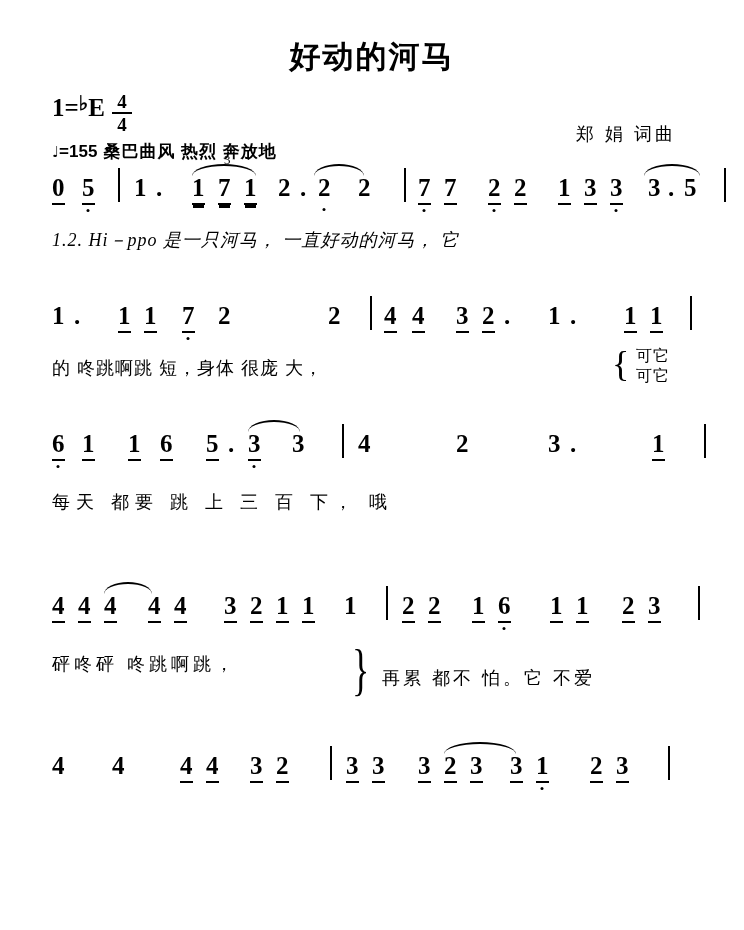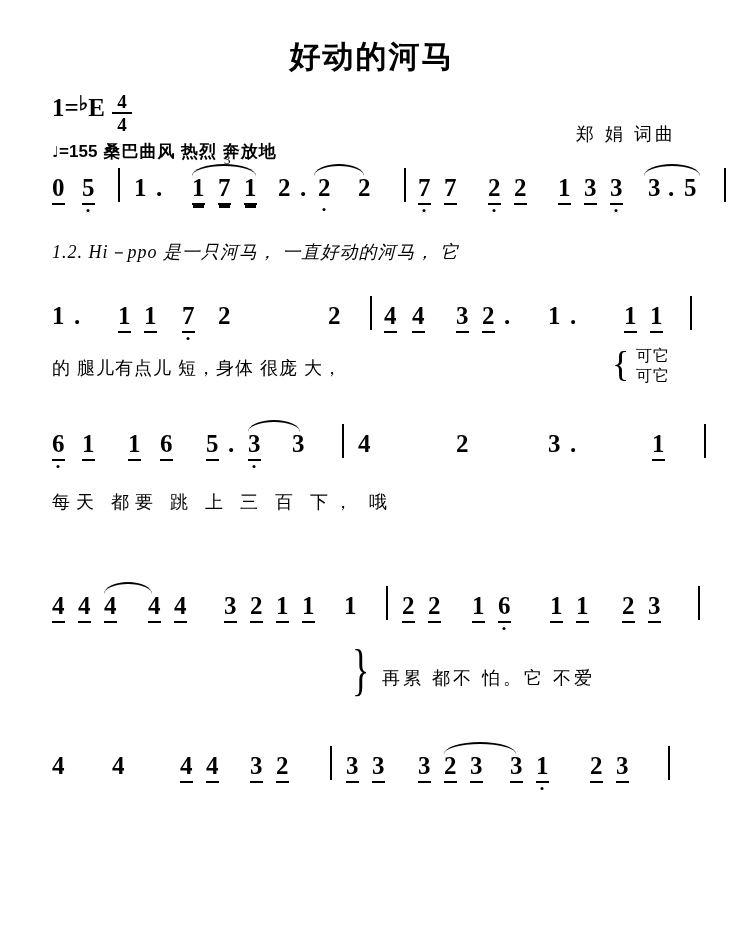--- a/index.html
+++ b/index.html
@@ -219,21 +219,21 @@
       <span class="n u1" style="left:506px;">1</span>
       <span class="n u1" style="left:532px;">3</span>
       <span class="n u1 dotb" style="left:558px;">3</span>
       <span class="slur" style="left:592px;top:0px;width:56px;"></span>
       <span class="n" style="left:596px;">3</span>
       <span class="n" style="left:616px;top:10px;">.</span>
       <span class="n" style="left:632px;">5</span>
       <span class="barline" style="left:672px;"></span>
     </div>
     <div class="lyrics">
-      <span class="ly repeat-mark" style="left:0px;top:20px;">1.2. Hi－ppo   是一只河马，   一直好动的河马，   它</span>
+      <span class="ly repeat-mark" style="left:0px;top:8px;">1.2. Hi－ppo   是一只河马，   一直好动的河马，   它</span>
     </div>
   </div>
 
   <div class="system">
     <div class="notes">
       <span class="n" style="left:0px;">1</span>
       <span class="n" style="left:22px;top:10px;">.</span>
       <span class="n u1" style="left:66px;">1</span>
       <span class="n u1" style="left:92px;">1</span>
       <span class="n u1 dotb" style="left:130px;">7</span>
@@ -245,21 +245,21 @@
       <span class="n u1" style="left:404px;">3</span>
       <span class="n u1" style="left:430px;">2</span>
       <span class="n" style="left:452px;top:10px;">.</span>
       <span class="n" style="left:496px;">1</span>
       <span class="n" style="left:518px;top:10px;">.</span>
       <span class="n u1" style="left:572px;">1</span>
       <span class="n u1" style="left:598px;">1</span>
       <span class="barline" style="left:638px;"></span>
     </div>
     <div class="lyrics">
-      <span class="ly" style="left:0px;top:8px;">的     腿儿有点儿    短，身体 很庞   大，</span>
+      <span class="ly" style="left:0px;top:8px;">的     咚跳啊跳    短，身体 很庞   大，</span>
       <span class="brace" style="left:560px;top:-2px;">{</span>
       <span class="two-line" style="left:584px;top:-2px;">可它</span>
       <span class="two-line" style="left:584px;top:18px;">可它</span>
     </div>
   </div>
 
   <div class="system" style="height:150px;">
     <div class="notes">
       <span class="n u1 dotb" style="left:0px;">6</span>
       <span class="n u1" style="left:30px;">1</span>
@@ -301,20 +301,21 @@
       <span class="n u1" style="left:376px;">2</span>
       <span class="n u1" style="left:420px;">1</span>
       <span class="n u1 dotb" style="left:446px;">6</span>
       <span class="n u1" style="left:498px;">1</span>
       <span class="n u1" style="left:524px;">1</span>
       <span class="n u1" style="left:570px;">2</span>
       <span class="n u1" style="left:596px;">3</span>
       <span class="barline" style="left:646px;"></span>
     </div>
     <div class="lyrics" style="height:52px;">
+      <span class="ly" style="left:0px;top:14px;letter-spacing:4px;">砰咚砰   咚跳啊跳，</span>
       <span class="brace" style="left:300px;top:14px;transform:scaleY(1.6);">}</span>
       <span class="ly" style="left:330px;top:28px;letter-spacing:3px;">再累 都不 怕。它 不爱</span>
     </div>
   </div>
 
   <div class="system" style="height:120px;margin-top:10px;">
     <div class="notes">
       <span class="n" style="left:0px;">4</span>
       <span class="n" style="left:60px;">4</span>
       <span class="n u1" style="left:128px;">4</span>

